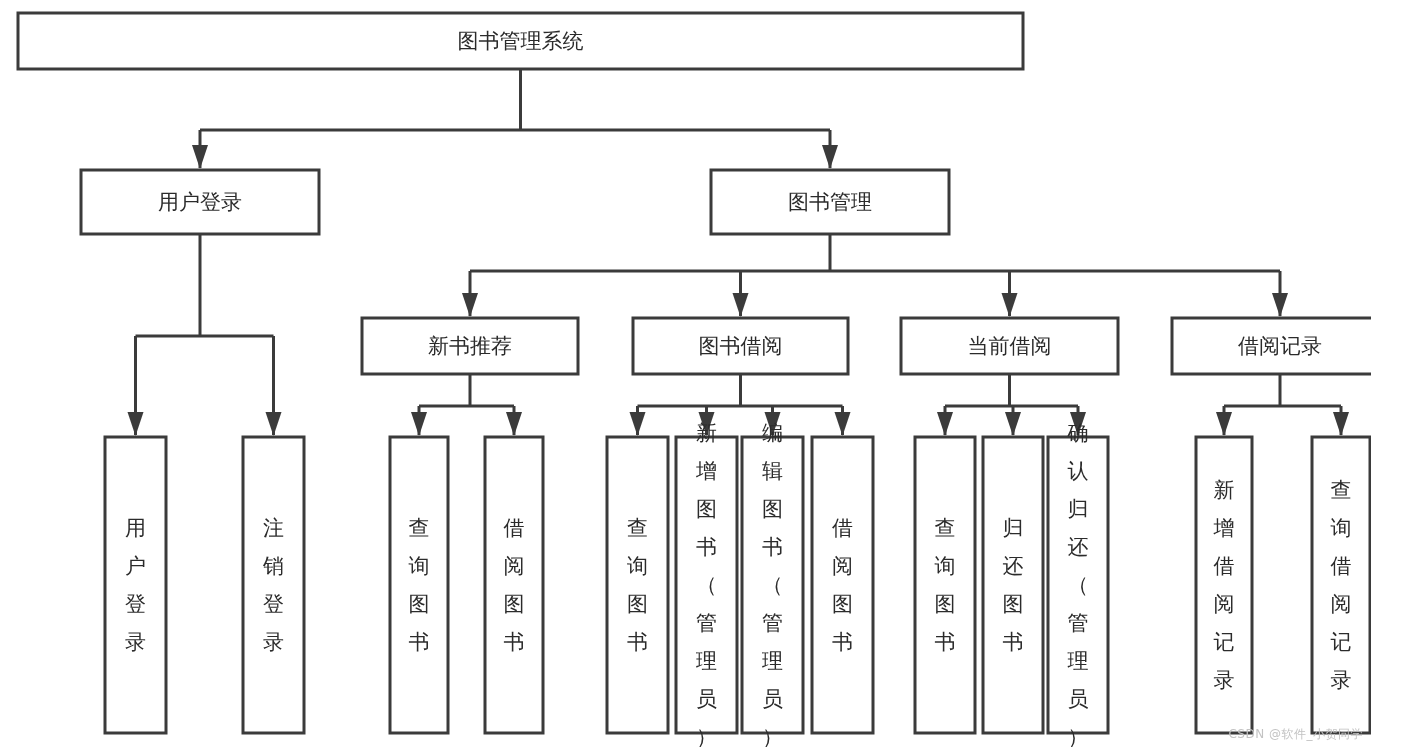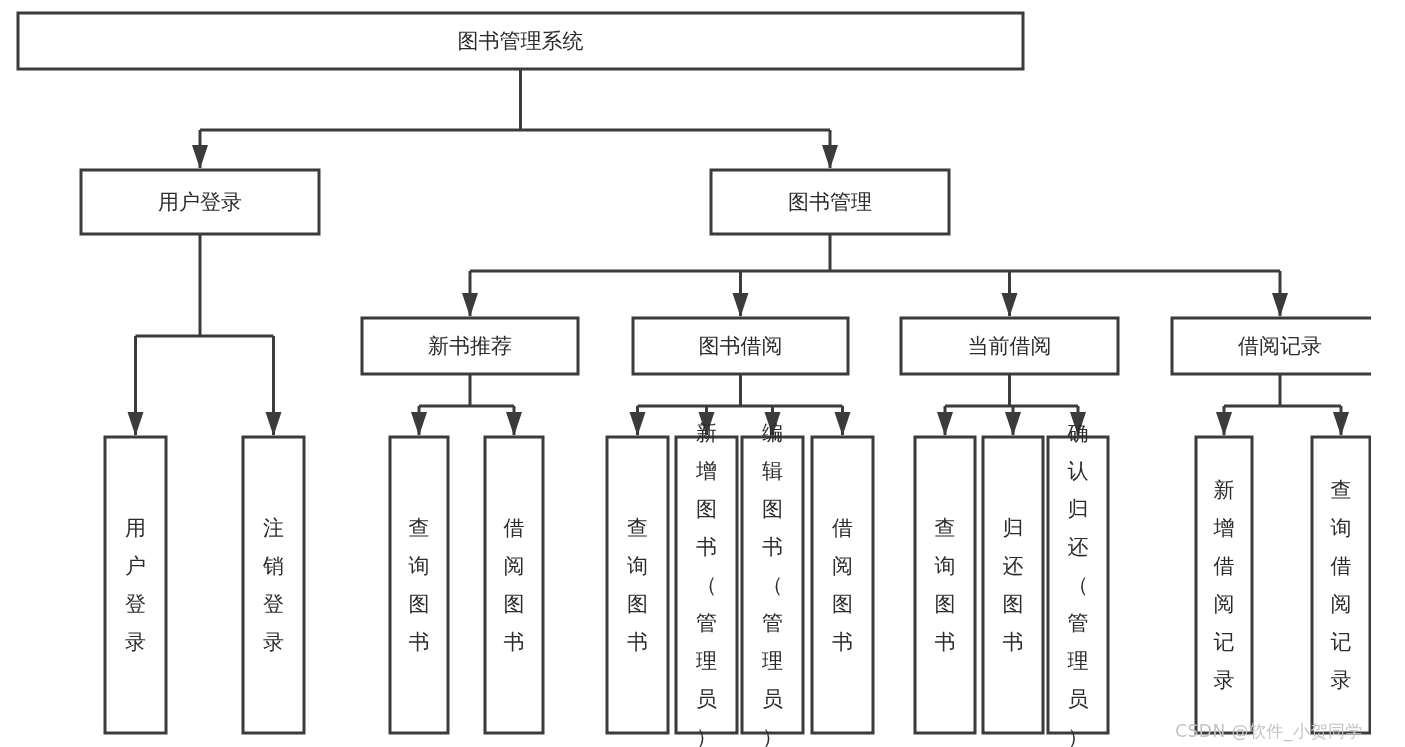--- a/index.html
+++ b/index.html
@@ -50,21 +50,21 @@
     font-family: "DejaVu Sans", "Liberation Sans", sans-serif;
     font-size: 21px;
     fill: #2b2b2b;
     text-anchor: middle;
   }
   .watermark {
     position: absolute;
     right: 8px;
     bottom: 4px;
     font-family: "DejaVu Sans", "Liberation Sans", sans-serif;
-    font-size: 17px;
+    font-size: 12px;
     color: #c3c3c3;
     letter-spacing: 0.5px;
     white-space: nowrap;
     user-select: none;
   }
 </style>
 </head>
 <body>
 
 <div id="diagram-root">

